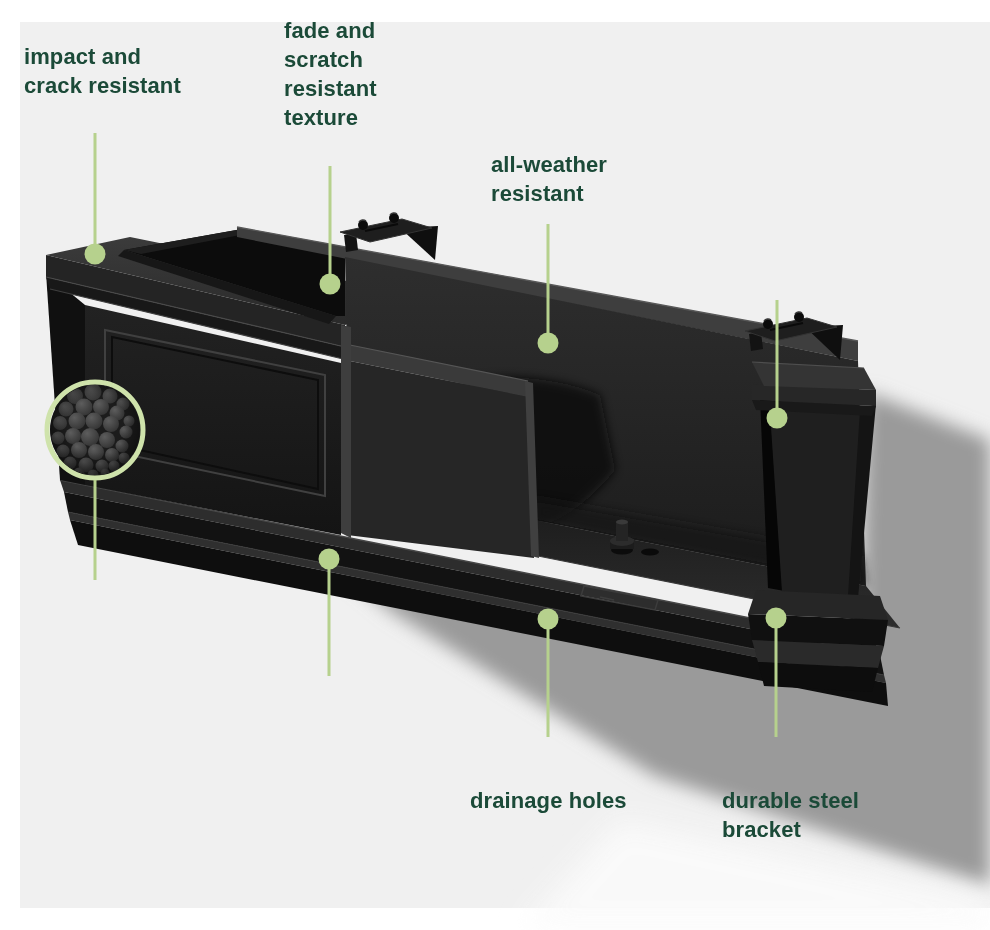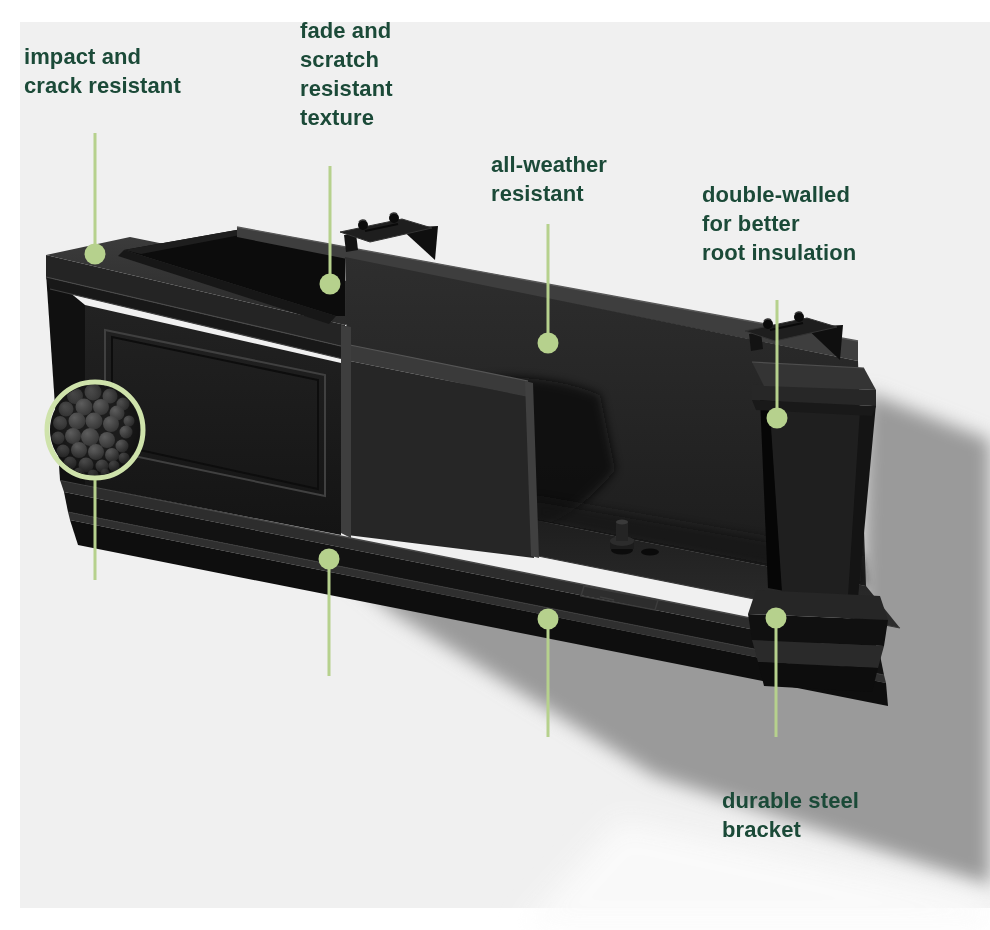--- a/index.html
+++ b/index.html
@@ -3,21 +3,21 @@
 <meta charset="utf-8">
 <style>
   html,body{margin:0;padding:0;background:var(--page,#fff);}
   #stage{position:relative;width:990px;height:930px;overflow:hidden;background:var(--page,#fff);
          font-family:"Liberation Sans",sans-serif;}
   #panel{position:absolute;left:20px;top:22px;width:970px;height:886px;background:var(--panel,#f0f0f0);}
   #render{position:absolute;left:0;top:0;width:990px;height:930px;}
   .lbl{position:absolute;font-weight:700;font-size:22px;line-height:29px;letter-spacing:.1px;
        color:var(--label,#1b4a38);white-space:pre-line;}
   #lbl-0{left:24px;top:42px}
-  #lbl-1{left:300px;top:16px}
+  #lbl-1{left:284px;top:16px}
   #lbl-2{left:491px;top:150px}
   #lbl-3{left:702px;top:180px}
   #lbl-4{left:27px;top:620px}
   #lbl-5{left:248px;top:706px}
   #lbl-6{left:470px;top:786px}
   #lbl-7{left:722px;top:786px}
 </style>
 </head>
 <body>
 
@@ -238,18 +238,16 @@
   </svg>
 
   <div class="lbl" id="lbl-0">impact and
 crack resistant</div>
   <div class="lbl" id="lbl-1">fade and
 scratch
 resistant
 texture</div>
   <div class="lbl" id="lbl-2">all-weather
 resistant</div>
-  <div class="lbl" id="lbl-3">double-walled
-for better
-root insulation</div>
+  <div class="lbl" id="lbl-6">drainage holes</div>
   <div class="lbl" id="lbl-7">durable steel
 bracket</div>
 </div>
 
 </body></html>

